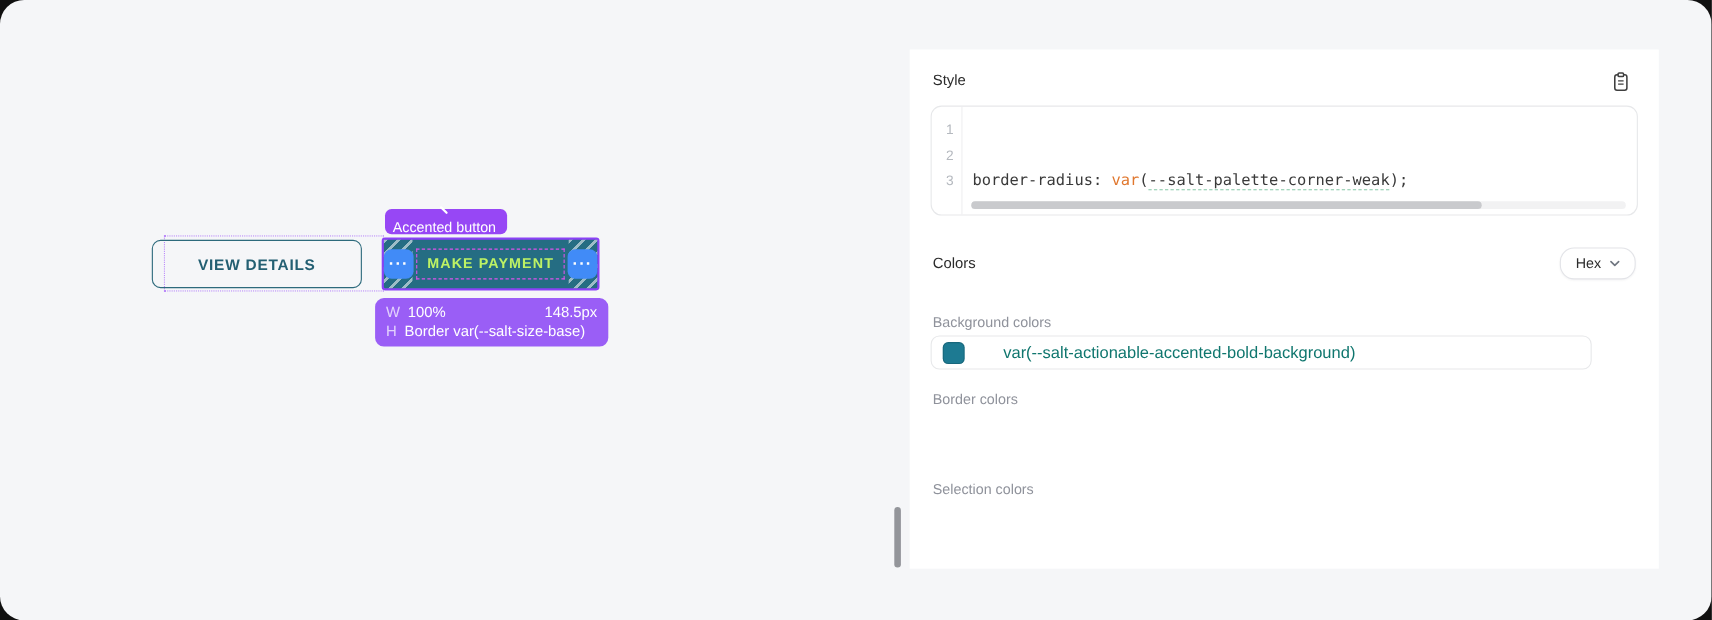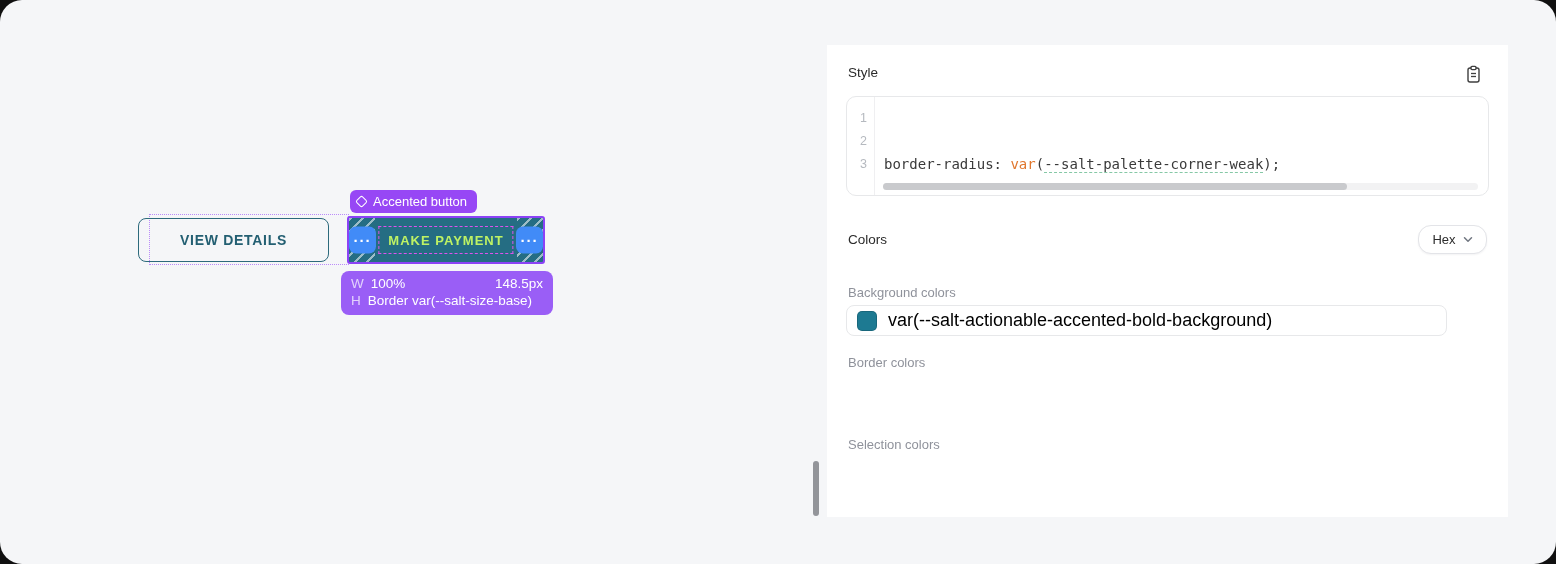--- a/index.html
+++ b/index.html
@@ -13,21 +13,21 @@
   .vd-outline{position:absolute;left:149px;top:214px;width:200px;height:51px;border:1px dotted #bb8bf9;}
   .btn-vd{
     position:absolute;left:138px;top:218px;width:191px;height:44px;
     border:1.5px solid #2d6a7c;border-radius:8px;background:transparent;
     display:flex;align-items:center;justify-content:center;
     color:#235f72;font-weight:700;font-size:14px;letter-spacing:.7px;cursor:pointer;
   }
   .pill{
     position:absolute;left:350px;top:190px;height:23px;padding:0 10px 0 7px;
     background:#9747f5;border-radius:6px;display:inline-flex;align-items:center;gap:7px;
-    color:#fff;font-size:13px;
+    color:#fff;font-size:13px;flex-direction:column;
   }
   .pill .diamond{width:9px;height:9px;border:1.6px solid #fff;border-radius:2px;transform:rotate(45deg);}
   .btn-mp{
     position:absolute;left:347px;top:216px;width:198px;height:48px;
     background:#256d83;border:2px solid #8b42f6;border-radius:3px;cursor:pointer;
   }
   .hatch{position:absolute;top:0;bottom:0;width:26px;
     background:repeating-linear-gradient(135deg,rgba(255,255,255,.55) 0 2.5px,rgba(255,255,255,0) 2.5px 8.5px);}
   .hatch-l{left:0;} .hatch-r{right:0;}
   .handle{
@@ -73,21 +73,21 @@
     display:flex;align-items:center;justify-content:center;gap:7px;
     font-family:"Liberation Sans",sans-serif;font-size:13px;color:#2c2c2c;
     box-shadow:0 1px 2px rgba(16,24,40,.05);}
   .g-label{position:absolute;left:21px;font-size:13px;color:#8f929b;}
   .g-label-0{top:228px;margin-top:12px;} .g-label-1{top:310px;} .g-label-2{top:392px;}
   .color-row{position:absolute;left:19px;width:601px;height:31px;
     border:1px solid #e7e8ea;border-radius:8px;background:#fff;
     display:flex;align-items:center;gap:11px;padding:0 10px;cursor:pointer;}
   .color-row-0{top:260px;} .color-row-1{top:343px;} .color-row-2{top:424px;}
   .swatch{width:20px;height:20px;border-radius:5px;flex:none;box-shadow:inset 0 0 0 1px rgba(0,0,0,.15);}
-  .row-text{font-size:18px;color:#000000;white-space:nowrap;}
+  .row-text{font-size:15px;color:#0f766e;white-space:nowrap;margin-left:24px;}
 </style>
 </head>
 <body>
 
 <div class="app">
 
   <div class="vd-outline"></div>
   <button class="btn-vd">
     <span>VIEW DETAILS</span>
   </button>

